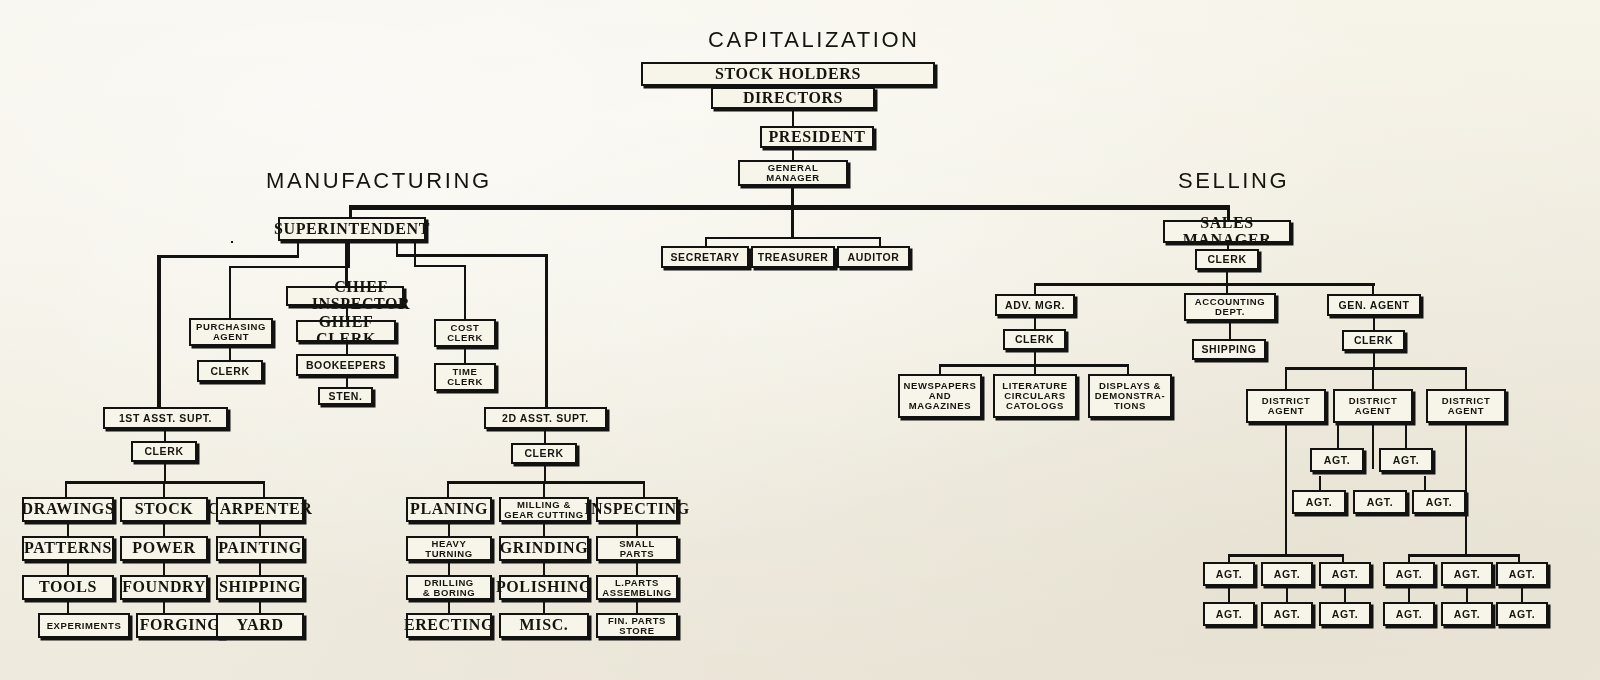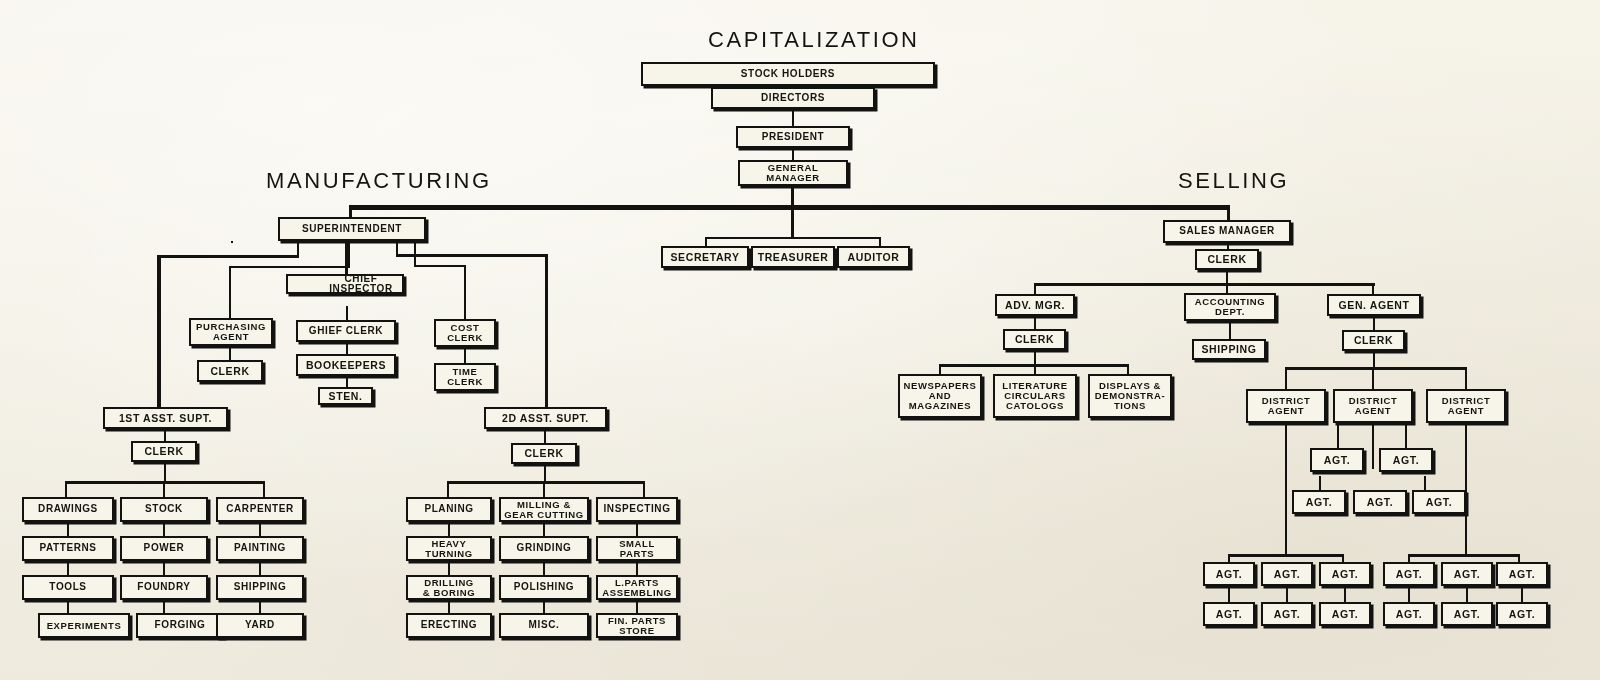--- a/index.html
+++ b/index.html
@@ -37,21 +37,21 @@
     text-align:center;
     letter-spacing:.6px;
     line-height:1.04;
     font-weight:700;
     z-index:4;
   }
   .box span{display:block;padding:0 3px;white-space:pre-line;}
 
   .f9{font-size:9.5px;}
   .f10{font-size:10.5px;}
-  .f11{font-size:10px;}
+  .f11{font-size:16px;font-family:Liberation Serif, serif;}
 
   
   .title{
     position:absolute;
     color:#15150f;
     font-size:22px;
     letter-spacing:2.6px;
     font-weight:400;
     white-space:nowrap;
     z-index:5;
@@ -76,21 +76,21 @@
   <div class="box f11" style="left:641px;top:62px;width:294px;height:24px;">
       <span>STOCK HOLDERS</span>
     </div>
 
   <div class="ln v" style="left:713px;top:86px;height:2px;"></div>
   <div class="box f11" style="left:711px;top:87px;width:164px;height:22px;justify-content:center;">
       <span>DIRECTORS</span>
     </div>
 
   <div class="ln v" style="left:792px;top:109px;height:17px;"></div>
-  <div class="box f11" style="left:736px;top:126px;width:114px;height:22px;">
+  <div class="box f11" style="left:760px;top:126px;width:114px;height:22px;">
       <span>PRESIDENT</span>
     </div>
 
   <div class="ln v" style="left:792px;top:148px;height:12px;"></div>
   <div class="box f9" style="left:738px;top:160px;width:110px;height:26px;">
       <span>GENERAL
 MANAGER</span>
     </div>
 
   <div class="ln v" style="left:791px;top:186px;height:52px;width:3px;"></div>
@@ -128,21 +128,21 @@
 
   <div class="ln v" style="left:345px;top:241px;height:47px;width:3px;"></div>
 
   <div class="ln v" style="left:396px;top:241px;height:14px;"></div>
   <div class="ln h" style="left:396px;top:254px;width:151px;height:3px;"></div>
   <div class="ln v" style="left:545px;top:254px;height:156px;width:3px;"></div>
   <div class="ln v" style="left:414px;top:241px;height:26px;"></div>
   <div class="ln h" style="left:414px;top:265px;width:52px;"></div>
   <div class="ln v" style="left:464px;top:265px;height:54px;"></div>
 
-  <div class="box f11" style="left:286px;top:274px;width:118px;height:20px;padding-left:32px;">
+  <div class="box f11" style="left:286px;top:286px;width:118px;height:20px;padding-left:32px;">
       <span>CHIEF INSPECTOR</span>
     </div>
 
   <div class="box f9" style="left:189px;top:318px;width:84px;height:28px;">
       <span>PURCHASING
 AGENT</span>
     </div>
   <div class="ln v" style="left:229px;top:346px;height:14px;"></div>
   <div class="box f10" style="left:197px;top:360px;width:66px;height:22px;">
       <span>CLERK</span>

